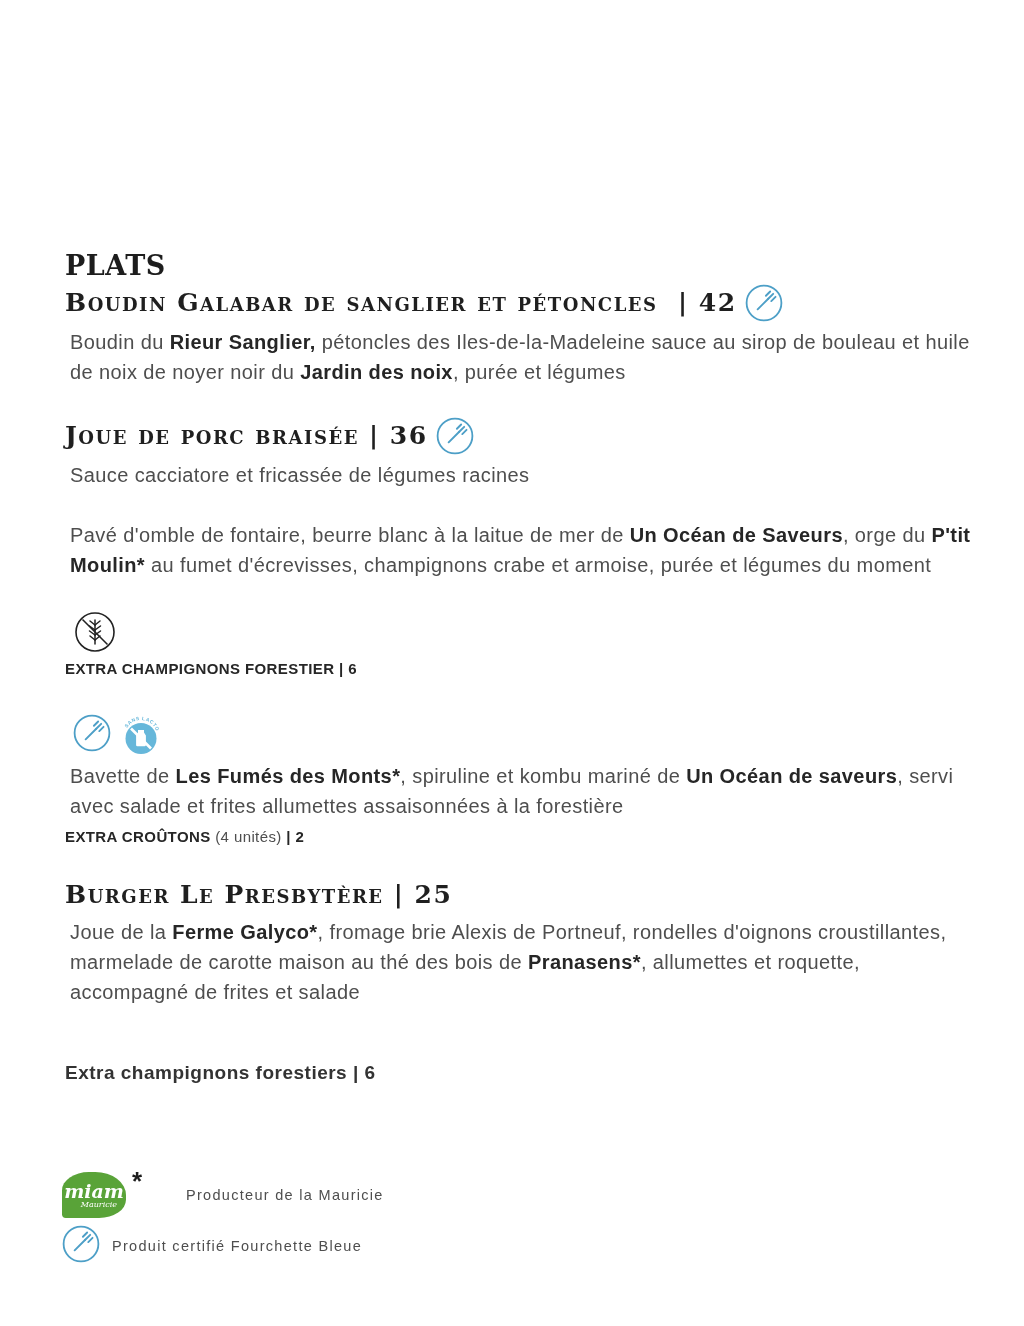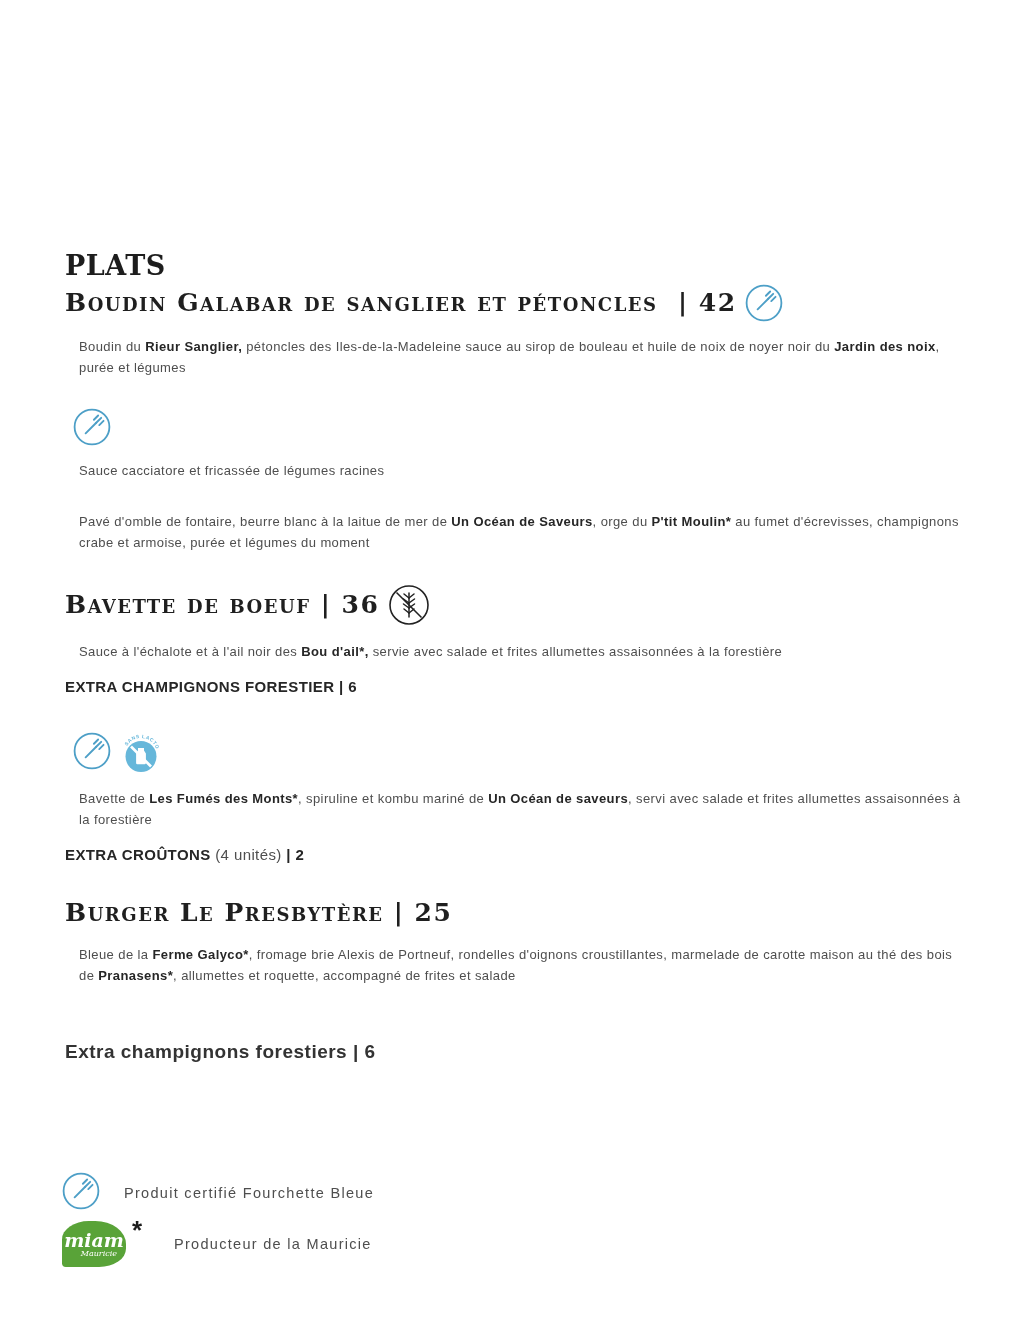--- a/index.html
+++ b/index.html
@@ -24,21 +24,21 @@
     font-family:"DejaVu Serif",serif;
     font-variant:small-caps;
     font-weight:700;font-size:25px;line-height:34px;
     letter-spacing:1.5px;color:#1f1f1f;
     display:flex;align-items:center;
   }
   .title-text{white-space:pre-wrap;}
   .icons{display:flex;align-items:center;margin-left:8px;gap:7px;}
   .icons svg{display:block;}
   .dish-desc{
-    margin:14px;font-size:13px;line-height:21px;
+    margin:5px;font-size:20px;line-height:30px;
     letter-spacing:0.4px;color:#4e4e4e;
   }
   .dish-desc .b,.dish-extra .b{font-weight:700;color:#262626;}
   .dish-extra{
     margin:3px 0 0 0;font-size:15px;line-height:22px;
     letter-spacing:0.4px;color:#4e4e4e;
   }
   .extra-note{
     margin:55px 0 0 0;
     font-weight:700;font-size:19px;letter-spacing:0.5px;color:#333333;
@@ -92,20 +92,21 @@
     </g>
   </svg>
             </span>
           </h2>
     <p class="dish-desc"><span>Boudin du </span><span class="b">Rieur Sanglier,</span><span> pétoncles des Iles-de-la-Madeleine sauce au sirop de bouleau et huile de noix de noyer noir du </span><span class="b">Jardin des noix</span><span>, purée et légumes</span></p>
 
   </section>
 
   <section class="dish">
     <h2 class="dish-title">
+            <span class="title-text">Joue de porc braisée | 36</span>
             <span class="icons">
               <svg width="38" height="38" viewBox="0 0 38 38">
     <circle cx="19" cy="19" r="17.4" fill="none" stroke="#4d9fc7" stroke-width="1.8"></circle>
     <g transform="rotate(45 19 19)" stroke="#4d9fc7" stroke-width="1.9" fill="none" stroke-linecap="round">
       <line x1="19" y1="28" x2="19" y2="13"></line>
       <line x1="15.2" y1="12.5" x2="15.2" y2="6.5"></line>
       <line x1="19" y1="13" x2="19" y2="6"></line>
       <line x1="22.8" y1="12.5" x2="22.8" y2="6.5"></line>
     </g>
   </svg>
@@ -115,40 +116,38 @@
 
   </section>
 
   <section class="dish">
     <p class="dish-desc"><span>Pavé d'omble de fontaire, beurre blanc à la laitue de mer de </span><span class="b">Un Océan de Saveurs</span><span>, orge du </span><span class="b">P'tit Moulin*</span><span> au fumet d'écrevisses, champignons crabe et armoise, purée et légumes du moment</span></p>
 
   </section>
 
   <section class="dish">
     <h2 class="dish-title">
-            <span class="title-text">Bavette de boeuf | 36</span>
             <span class="icons">
               <svg width="44" height="44" viewBox="0 0 44 44">
     <circle cx="22" cy="22" r="19" fill="none" stroke="#222222" stroke-width="1.6"></circle>
     <g stroke="#222222" stroke-width="1.5" fill="none" stroke-linecap="round">
       <line x1="22" y1="10" x2="22" y2="34"></line>
       <line x1="22" y1="15" x2="17" y2="11"></line>
                   <line x1="22" y1="15" x2="27" y2="11"></line>
       <line x1="22" y1="20" x2="16.5" y2="16"></line>
                   <line x1="22" y1="20" x2="27.5" y2="16"></line>
       <line x1="22" y1="25" x2="16.5" y2="21"></line>
                   <line x1="22" y1="25" x2="27.5" y2="21"></line>
       <line x1="22" y1="30" x2="17" y2="26"></line>
                   <line x1="22" y1="30" x2="27" y2="26"></line>
     </g>
     <line x1="9.5" y1="9.5" x2="34.5" y2="34.5" stroke="#222222" stroke-width="1.6"></line>
   </svg>
             </span>
           </h2>
-    <p class="dish-desc"><span>Sauce à l'échalote et à l'ail noir des </span><span class="b">Bou d'ail*,</span><span> servie avec salade et frites allumettes assaisonnées à la forestière</span></p>
     <p class="dish-extra"><span class="b">EXTRA CHAMPIGNONS FORESTIER | 6</span></p>
   </section>
 
   <section class="dish">
     <h2 class="dish-title">
             <span class="icons">
               <svg width="38" height="38" viewBox="0 0 38 38">
     <circle cx="19" cy="19" r="17.4" fill="none" stroke="#4d9fc7" stroke-width="1.8"></circle>
     <g transform="rotate(45 19 19)" stroke="#4d9fc7" stroke-width="1.9" fill="none" stroke-linecap="round">
       <line x1="19" y1="28" x2="19" y2="13"></line>
@@ -170,42 +169,42 @@
           </h2>
     <p class="dish-desc"><span>Bavette de </span><span class="b">Les Fumés des Monts*</span><span>, spiruline et kombu mariné de </span><span class="b">Un Océan de saveurs</span><span>, servi avec salade et frites allumettes assaisonnées à la forestière</span></p>
     <p class="dish-extra"><span class="b">EXTRA CROÛTONS</span><span> (4 unités) </span><span class="b">| 2</span></p>
   </section>
 
   <section class="dish">
     <h2 class="dish-title">
             <span class="title-text">Burger Le Presbytère | 25</span>
             <span class="icons"></span>
           </h2>
-    <p class="dish-desc"><span>Bleue de la </span><span class="b">Ferme Galyco*</span><span>, fromage brie Alexis de Portneuf, rondelles d'oignons croustillantes, marmelade de carotte maison au thé des bois de </span><span class="b">Pranasens*</span><span>, allumettes et roquette, accompagné de frites et salade</span></p>
+    <p class="dish-desc"><span>Joue de la </span><span class="b">Ferme Galyco*</span><span>, fromage brie Alexis de Portneuf, rondelles d'oignons croustillantes, marmelade de carotte maison au thé des bois de </span><span class="b">Pranasens*</span><span>, allumettes et roquette, accompagné de frites et salade</span></p>
 
   </section>
 </div>
     <p class="extra-note">Extra champignons forestiers | 6</p>
   </div>
 
   <div class="footer">
-    <div class="legend-row">
-      <span><svg width="38" height="38" viewBox="0 0 38 38">
-    <circle cx="19" cy="19" r="17.4" fill="none" stroke="#4d9fc7" stroke-width="1.8"></circle>
-    <g transform="rotate(45 19 19)" stroke="#4d9fc7" stroke-width="1.9" fill="none" stroke-linecap="round">
-      <line x1="19" y1="28" x2="19" y2="13"></line>
-      <line x1="15.2" y1="12.5" x2="15.2" y2="6.5"></line>
-      <line x1="19" y1="13" x2="19" y2="6"></line>
-      <line x1="22.8" y1="12.5" x2="22.8" y2="6.5"></line>
-    </g>
-  </svg></span>
-      <span class="legend-text">Produit certifié Fourchette Bleue</span>
-    </div>
     <div class="legend-row">
       <div class="miam-logo">
         <span class="miam-word">miam</span>
         <span class="miam-sub">Mauricie</span>
       </div>
       <span class="legend-asterisk">*</span>
       <span class="legend-text">Producteur de la Mauricie</span>
     </div>
+    <div class="legend-row">
+      <span><svg width="38" height="38" viewBox="0 0 38 38">
+    <circle cx="19" cy="19" r="17.4" fill="none" stroke="#4d9fc7" stroke-width="1.8"></circle>
+    <g transform="rotate(45 19 19)" stroke="#4d9fc7" stroke-width="1.9" fill="none" stroke-linecap="round">
+      <line x1="19" y1="28" x2="19" y2="13"></line>
+      <line x1="15.2" y1="12.5" x2="15.2" y2="6.5"></line>
+      <line x1="19" y1="13" x2="19" y2="6"></line>
+      <line x1="22.8" y1="12.5" x2="22.8" y2="6.5"></line>
+    </g>
+  </svg></span>
+      <span class="legend-text">Produit certifié Fourchette Bleue</span>
+    </div>
   </div>
 </div>
 
 </body></html>

